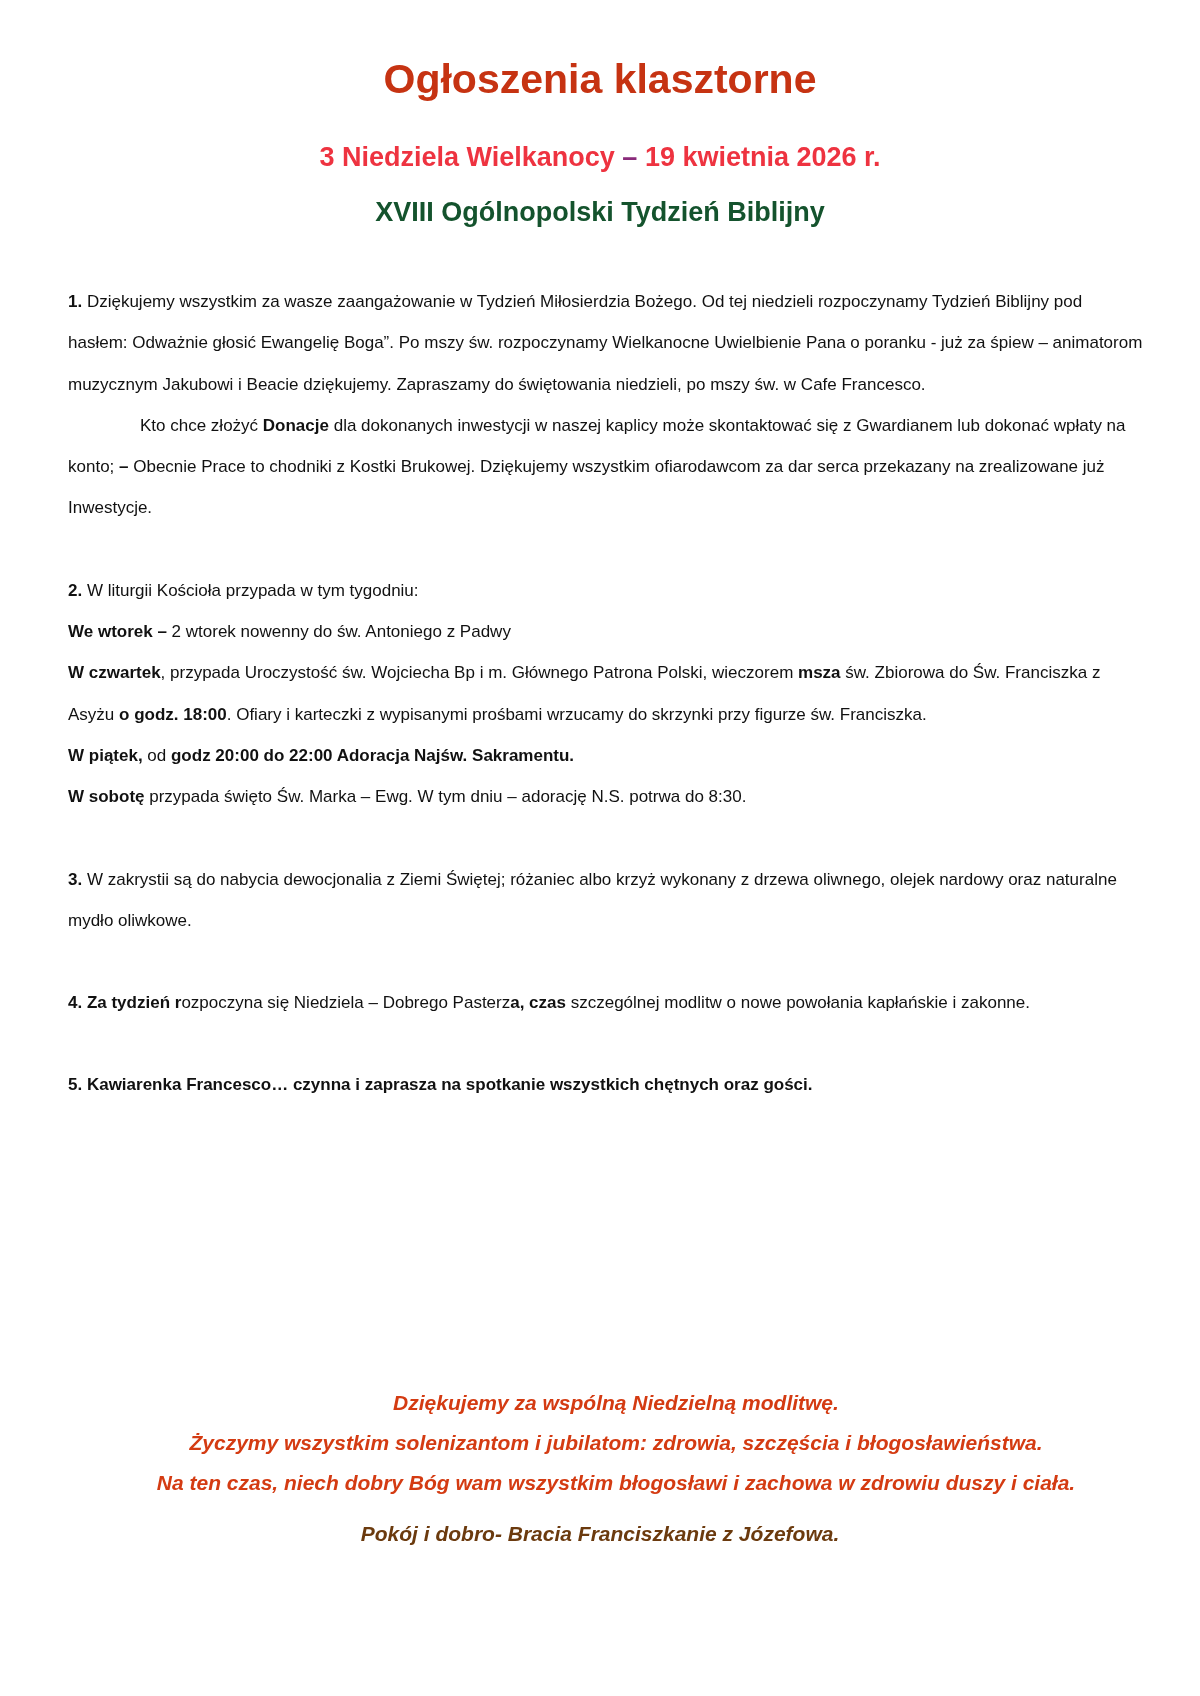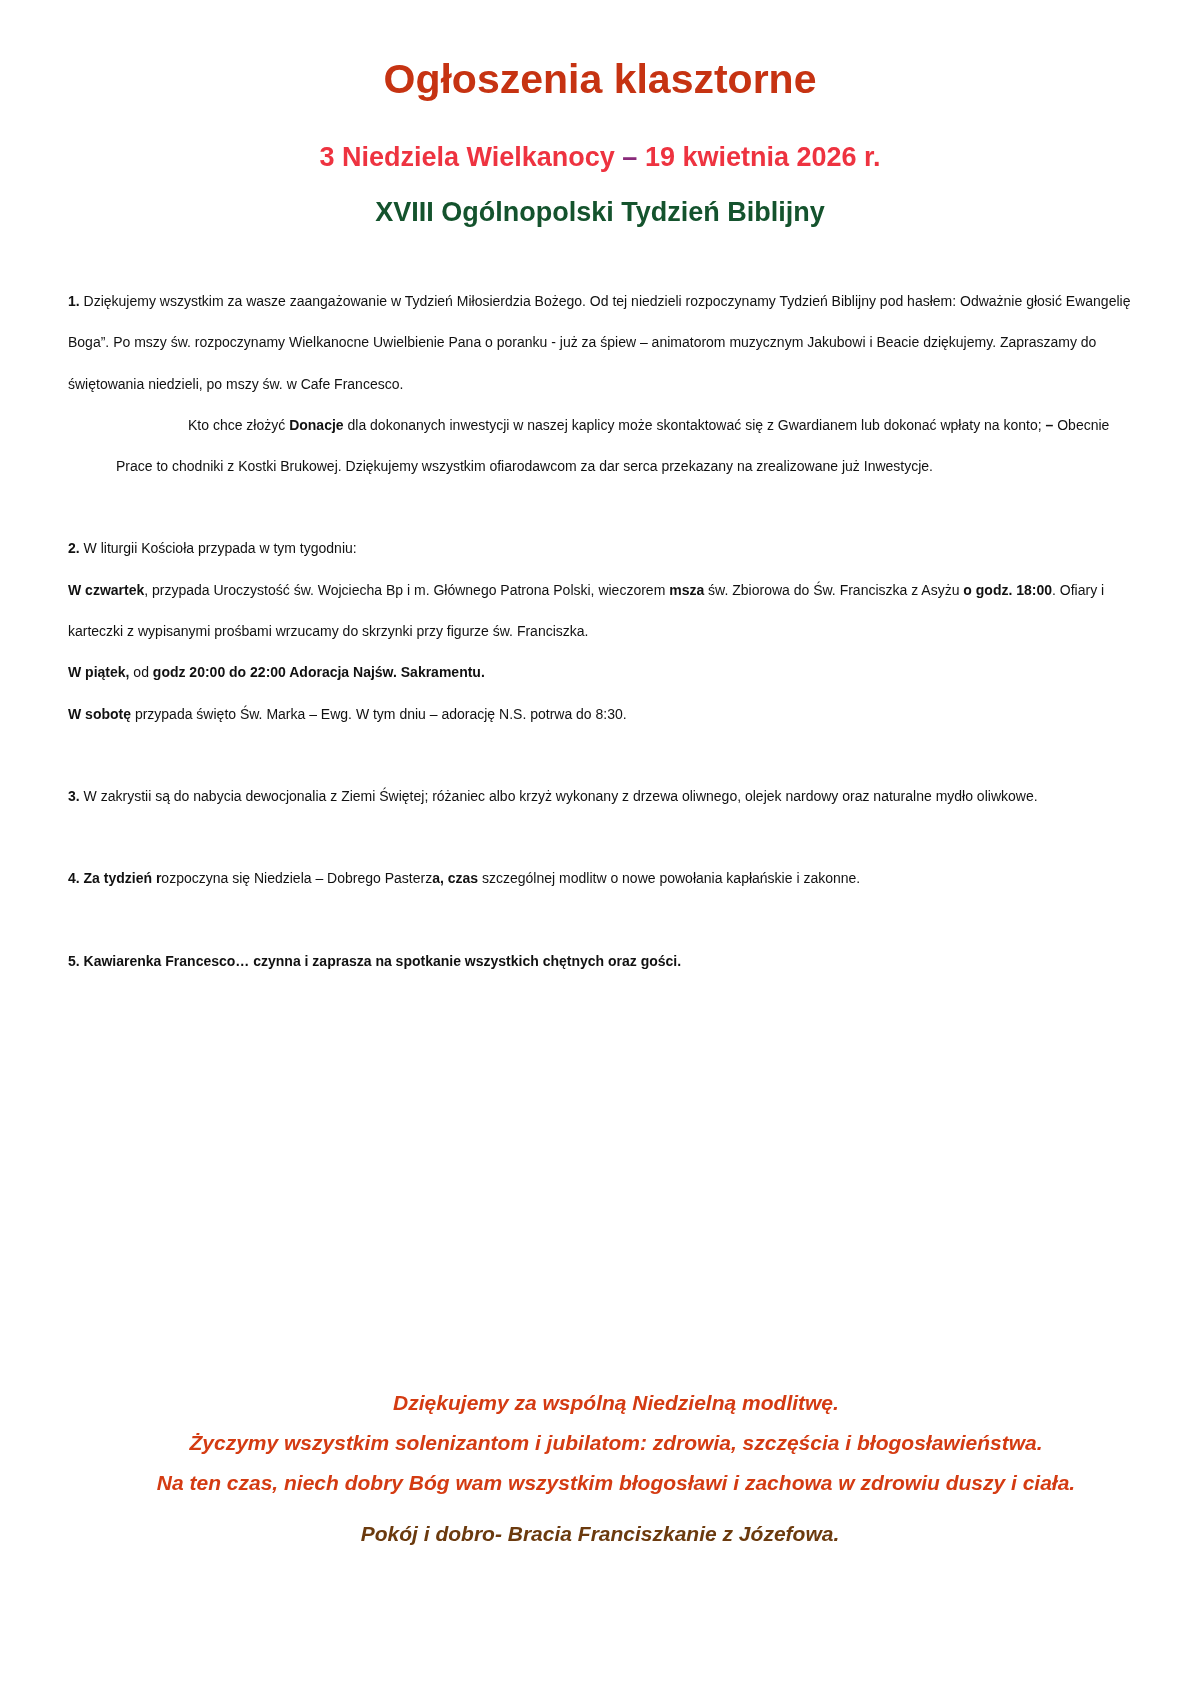--- a/index.html
+++ b/index.html
@@ -2,46 +2,47 @@
 <html><head>
   <meta charset="utf-8">
   <style>
     html, body { margin: 0; padding: 0; background: #ffffff; }
     body { width: 1200px; height: 1696px; position: relative; overflow: hidden; font-family: "Liberation Sans", sans-serif; color: #111111; }
     .page { position: absolute; left: 0; top: 0; width: 968px; height: 1696px; }
     .title { position: absolute; left: 0; width: 1200px; top: 56px; text-align: center; font-size: 41px; font-weight: bold; color: #c63312; margin: 0; }
     .subtitle1 { position: absolute; left: 0; width: 1200px; top: 142px; text-align: center; font-size: 27px; font-weight: bold; color: #ee3340; margin: 0; }
     .subtitle1 .dash { color: #8a2a7a; }
     .subtitle2 { position: absolute; left: 0; width: 1200px; top: 197px; text-align: center; font-size: 27px; font-weight: bold; color: #14532d; margin: 0; }
-    .body { position: absolute; left: 68px; top: 281px; width: 1075px; font-size: 14px; line-height: 41.3px; }
+    .body { position: absolute; left: 68px; top: 281px; width: 1075px; font-size: 17px; line-height: 41.3px; }
     .body p { margin: 0; }
     .body .gap { height: 41px; }
     b { font-weight: bold; }
     .footer { position: absolute; left: 16px; width: 1200px; top: 1383px; text-align: center; font-style: italic; font-weight: bold; font-size: 21px; line-height: 40px; color: #d43b12; }
     .footer p { margin: 0; }
     .sign { position: absolute; left: 0; width: 1200px; top: 1522px; text-align: center; font-style: italic; font-weight: bold; font-size: 21px; color: #6b3a0e; margin: 0; }
     .ital { font-weight: bold; }
   </style>
 </head>
 <body>
 
 <div class="page">
   <h1 class="title">Ogłoszenia klasztorne</h1>
   <h2 class="subtitle1"><span>3 Niedziela Wielkanocy </span><span class="dash">–</span><span> 19 kwietnia 2026 r.</span></h2>
   <h2 class="subtitle2">XVIII Ogólnopolski Tydzień Biblijny</h2>
 
   <div class="body">
     <div>
       <p><b>1.</b><span> Dziękujemy wszystkim za wasze zaangażowanie w Tydzień Miłosierdzia Bożego. Od tej niedzieli rozpoczynamy Tydzień Biblijny pod hasłem: Odważnie głosić Ewangelię Boga”. Po mszy św. rozpoczynamy Wielkanocne Uwielbienie Pana o poranku - już za śpiew – animatorom muzycznym Jakubowi i Beacie dziękujemy. Zapraszamy do świętowania niedzieli, po mszy św. w Cafe Francesco.</span></p>
-      <p class="indent-first" style="text-indent:72px;margin-left:48px;"><span>Kto chce złożyć </span><b>Donacje</b><span> dla dokonanych inwestycji w naszej kaplicy może skontaktować się z Gwardianem lub dokonać wpłaty na konto; </span><b>–</b><span> Obecnie Prace to chodniki z Kostki Brukowej. Dziękujemy wszystkim ofiarodawcom za dar serca przekazany na zrealizowane już Inwestycje.</span></p>
+      <p class="indent-first" style="text-indent:72px;"><span>Kto chce złożyć </span><b>Donacje</b><span> dla dokonanych inwestycji w naszej kaplicy może skontaktować się z Gwardianem lub dokonać wpłaty na konto; </span><b>–</b><span> Obecnie Prace to chodniki z Kostki Brukowej. Dziękujemy wszystkim ofiarodawcom za dar serca przekazany na zrealizowane już Inwestycje.</span></p>
     </div>
     <div class="gap"></div>
 
     <div>
       <p><b>2.</b><span> W liturgii Kościoła przypada w tym tygodniu:</span></p>
+      <p><b>We wtorek –</b><span> 2 wtorek nowenny do św. Antoniego z Padwy</span></p>
       <p><b>W czwartek</b><span>, przypada Uroczystość św. Wojciecha Bp i m. Głównego Patrona Polski, wieczorem </span><b>msza</b><span> św. Zbiorowa do Św. Franciszka z Asyżu </span><b>o godz. 18:00</b><span>. Ofiary i karteczki z wypisanymi prośbami wrzucamy do skrzynki przy figurze św. Franciszka.</span></p>
       <p><b>W piątek,</b><span> od </span><b>godz 20:00 do 22:00 Adoracja Najśw. Sakramentu.</b></p>
       <p><b>W sobotę</b><span> przypada święto Św. Marka – Ewg. W tym dniu – adorację N.S. potrwa do 8:30.</span></p>
     </div>
     <div class="gap"></div>
 
     <div>
       <p><b>3.</b><span> W zakrystii są do nabycia dewocjonalia z Ziemi Świętej; różaniec albo krzyż wykonany z drzewa oliwnego, olejek nardowy oraz naturalne mydło oliwkowe.</span></p>
     </div>
     <div class="gap"></div>

